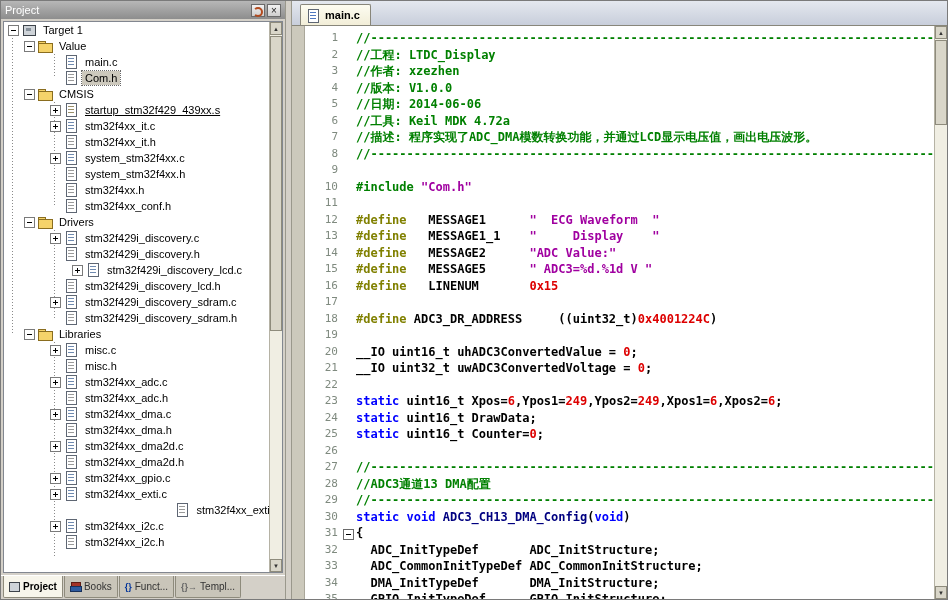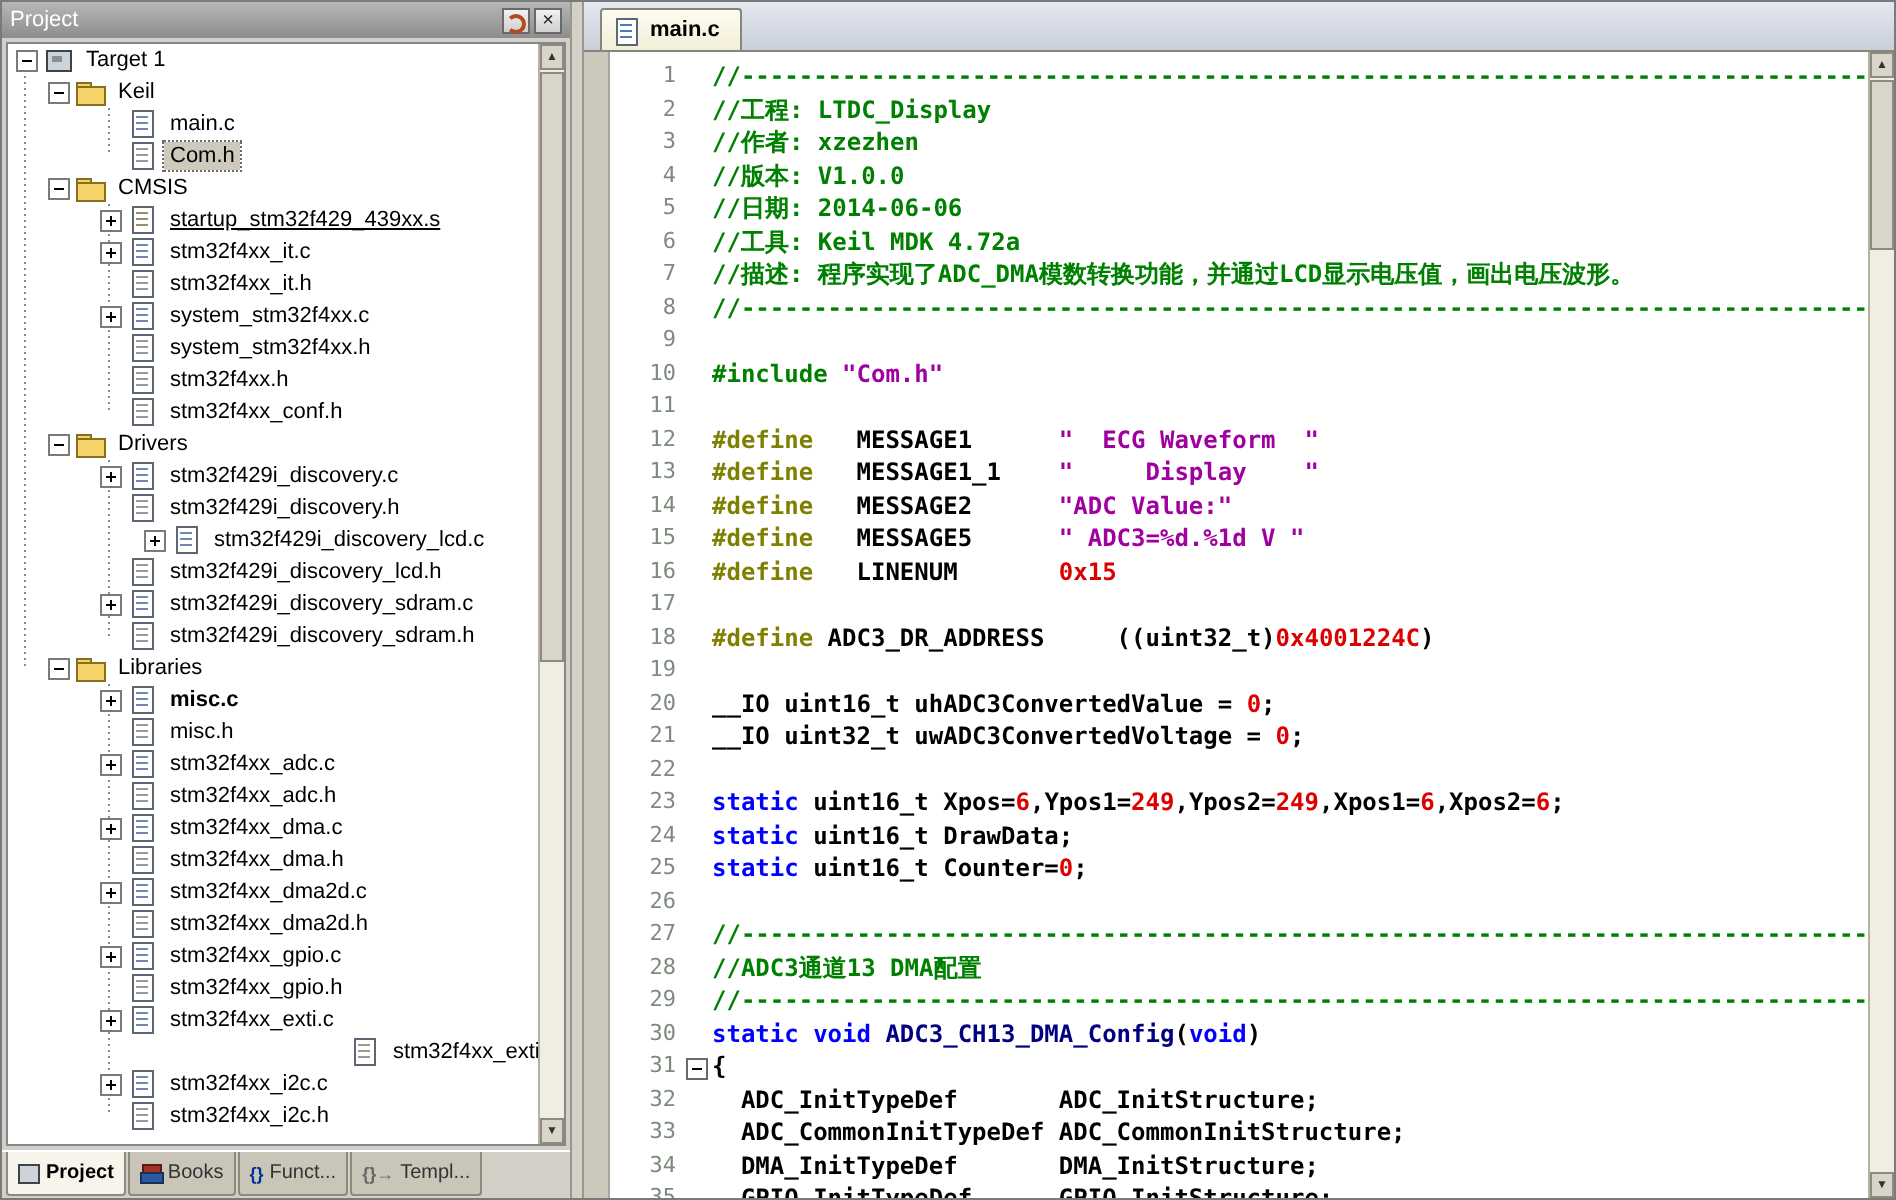--- a/index.html
+++ b/index.html
@@ -97,21 +97,21 @@
         <div class="guide" style="left:50px;top:320px;height:216px;"></div>
         <div id="tree">
             <div class="trow" style="padding-left: 4px;">
               <span class="expander minus"></span>
               <span class="ticon target"></span>
               <span class="tlabel">Target 1</span>
             </div>
             <div class="trow" style="padding-left: 20px;">
               <span class="expander minus"></span>
               <span class="ticon folder"></span>
-              <span class="tlabel">Keil</span>
+              <span class="tlabel">Value</span>
             </div>
             <div class="trow" style="padding-left: 46px;">
               <span class="expspace"></span>
               <span class="ticon file-c"></span>
               <span class="tlabel">main.c</span>
             </div>
             <div class="trow sel" style="padding-left: 46px;">
               <span class="expspace"></span>
               <span class="ticon file-h"></span>
               <span class="tlabel">Com.h</span>
@@ -189,21 +189,21 @@
             <div class="trow" style="padding-left: 46px;">
               <span class="expspace"></span>
               <span class="ticon file-h"></span>
               <span class="tlabel">stm32f429i_discovery_sdram.h</span>
             </div>
             <div class="trow" style="padding-left: 20px;">
               <span class="expander minus"></span>
               <span class="ticon folder"></span>
               <span class="tlabel">Libraries</span>
             </div>
-            <div class="trow" style="padding-left: 46px; font-weight: bold;">
+            <div class="trow" style="padding-left: 46px;">
               <span class="expander plus"></span>
               <span class="ticon file-c"></span>
               <span class="tlabel">misc.c</span>
             </div>
             <div class="trow" style="padding-left: 46px;">
               <span class="expspace"></span>
               <span class="ticon file-h"></span>
               <span class="tlabel">misc.h</span>
             </div>
             <div class="trow" style="padding-left: 46px;">
@@ -233,25 +233,20 @@
             </div>
             <div class="trow" style="padding-left: 46px;">
               <span class="expspace"></span>
               <span class="ticon file-h"></span>
               <span class="tlabel">stm32f4xx_dma2d.h</span>
             </div>
             <div class="trow" style="padding-left: 46px;">
               <span class="expander plus"></span>
               <span class="ticon file-c"></span>
               <span class="tlabel">stm32f4xx_gpio.c</span>
-            </div>
-            <div class="trow" style="padding-left: 46px;">
-              <span class="expspace"></span>
-              <span class="ticon file-h"></span>
-              <span class="tlabel">stm32f4xx_gpio.h</span>
             </div>
             <div class="trow" style="padding-left: 46px;">
               <span class="expander plus"></span>
               <span class="ticon file-c"></span>
               <span class="tlabel">stm32f4xx_exti.c</span>
             </div>
             <div class="trow" style="padding-left: 74px; justify-content: flex-end;">
               <span class="expspace"></span>
               <span class="ticon file-h"></span>
               <span class="tlabel">stm32f4xx_exti.h</span>

